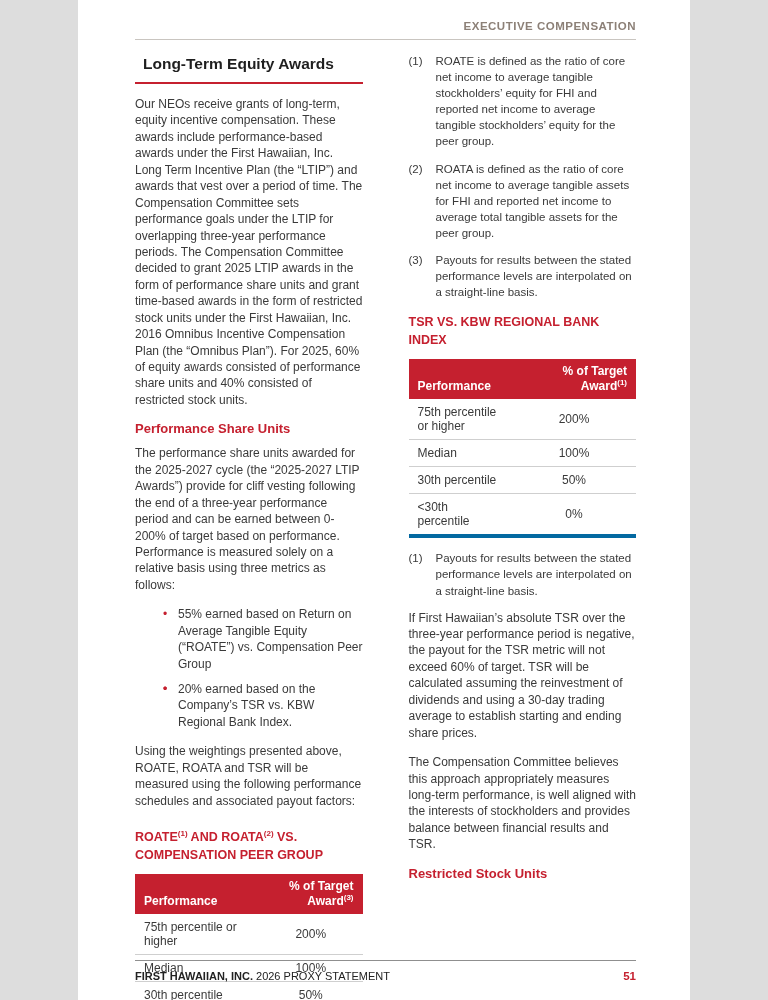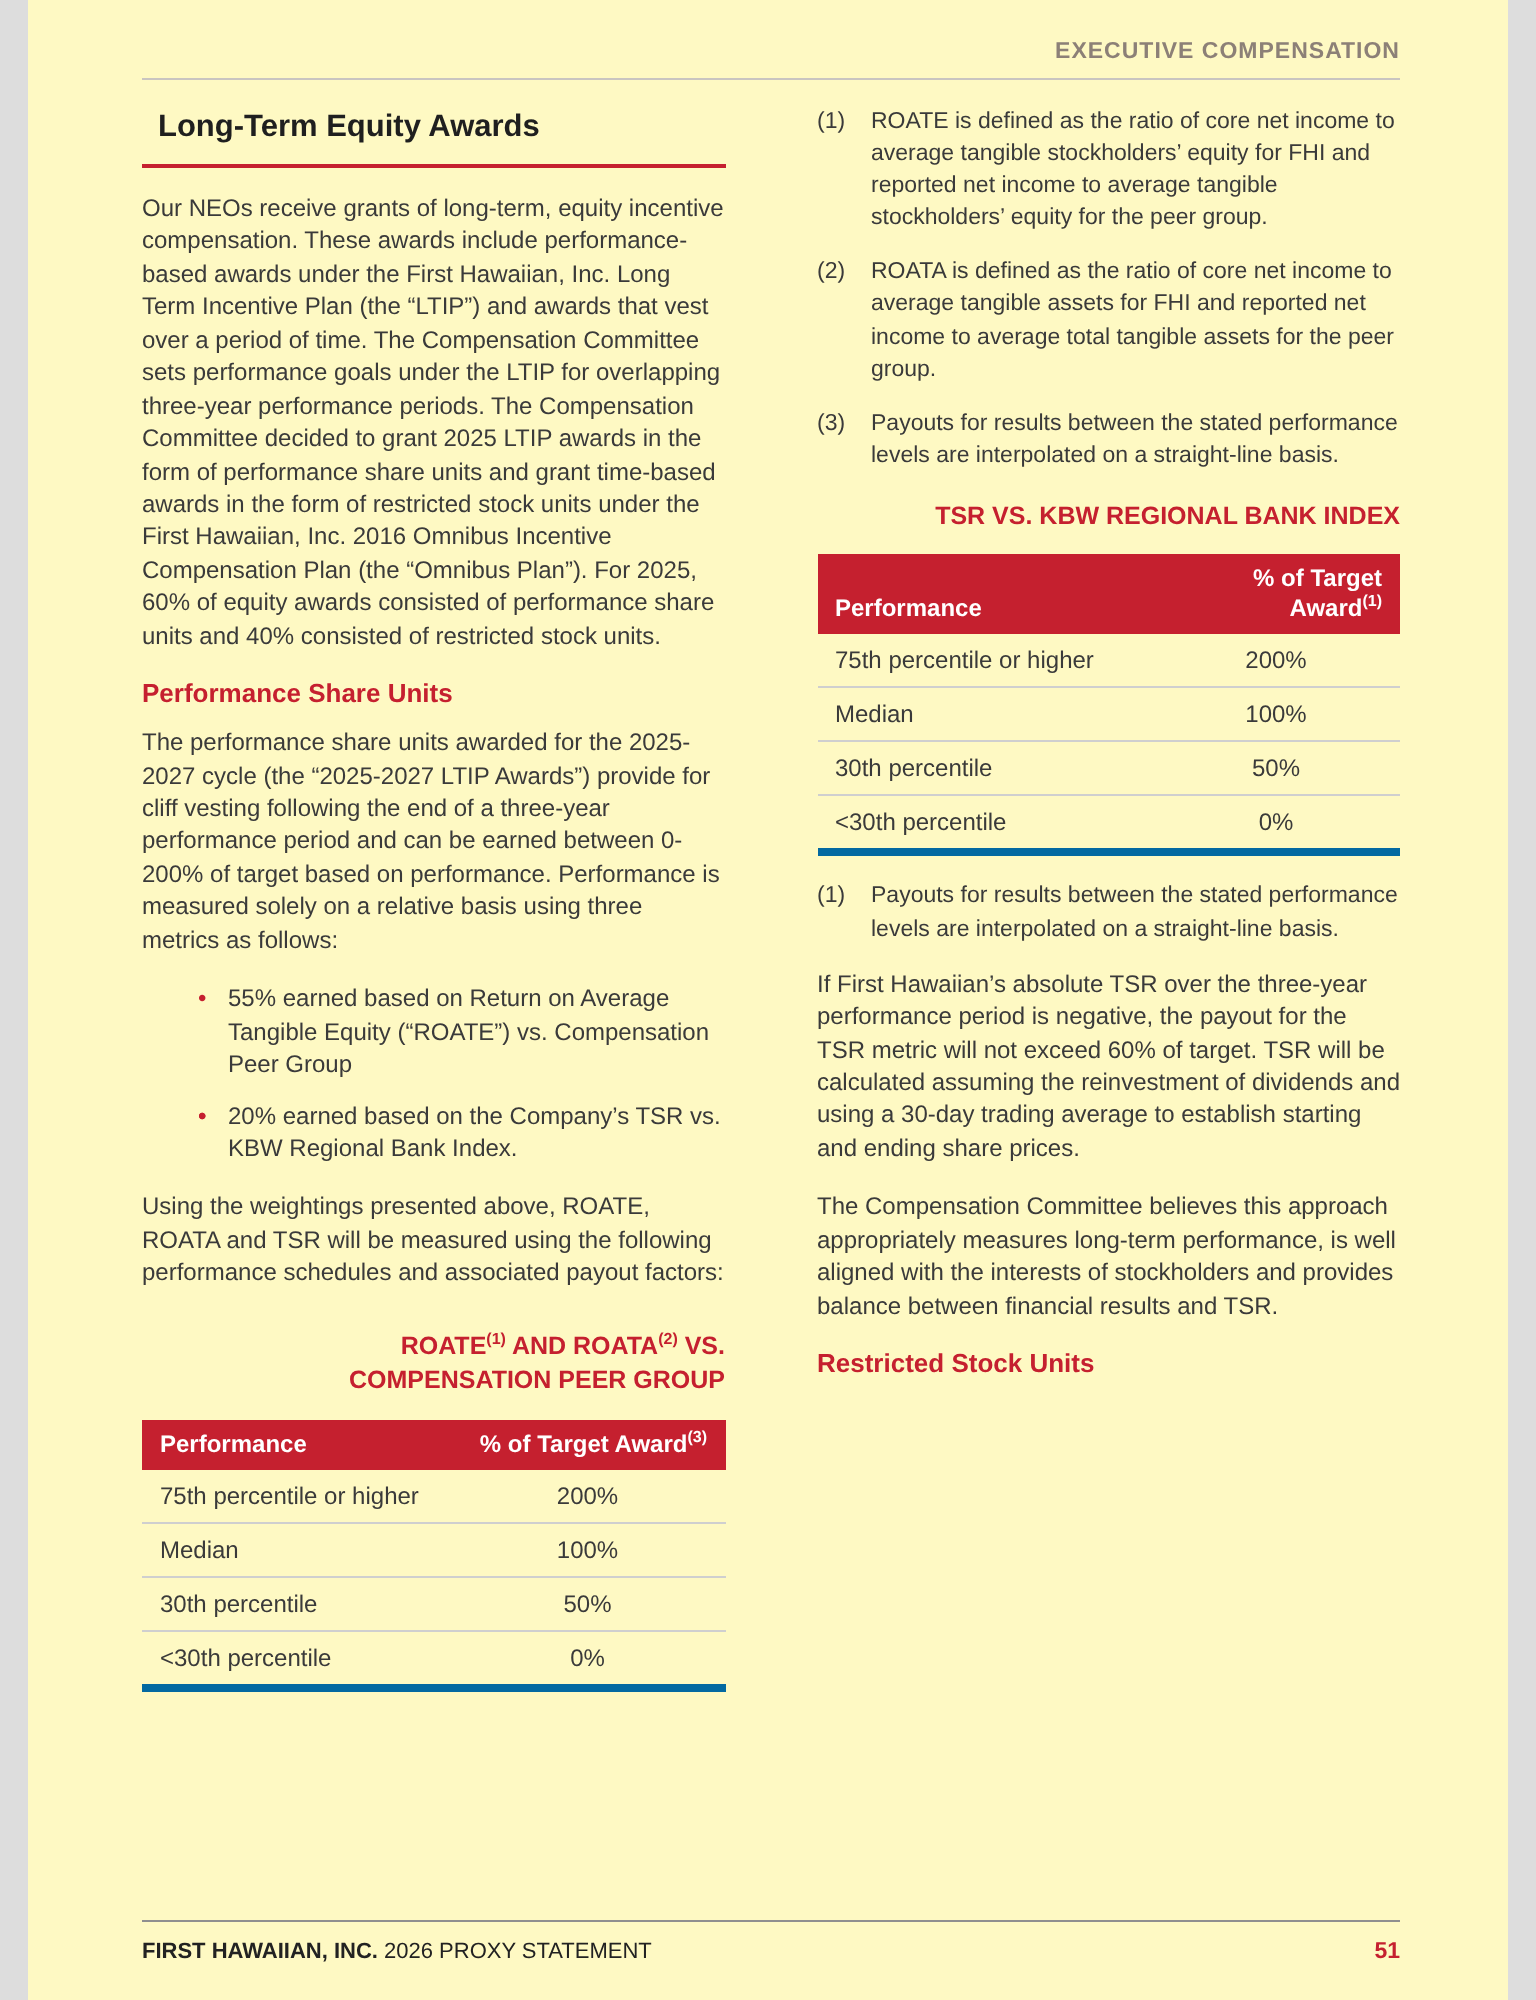--- a/index.html
+++ b/index.html
@@ -1,34 +1,34 @@
 <!DOCTYPE html>
 <html><head>
 <meta charset="utf-8">
 <style>
   html,body{margin:0;padding:0;}
   body{background:#ddd;font-family:"Liberation Sans",sans-serif;-webkit-font-smoothing:antialiased;}
-  .page{width:740px;height:1000px;margin:0 auto;background:#fef9c3;position:relative;box-sizing:border-box;padding:20px 54px 0 57px;overflow:hidden;}
+  .page{width:612px;height:1000px;margin:0 auto;background:#ffffff;position:relative;box-sizing:border-box;padding:20px 54px 0 57px;overflow:hidden;}
 
   .top-header{text-align:right;font-size:11.5px;font-weight:bold;letter-spacing:.5px;color:#8c8077;padding-bottom:7px;border-bottom:1px solid #c9c5c0;margin-bottom:13px;}
 
   .columns{display:flex;gap:46px;}
   .col{flex:1;min-width:0;}
 
   .main-title{font-size:15.5px;font-weight:bold;color:#1f1f1f;padding:2px 0 9px 8px;border-bottom:2px solid #c5202f;margin:0 0 12px 0;}
 
   p.body{font-size:12px;line-height:1.37;color:#3a3a3a;margin:0 0 13px 0;}
 
   .red-subhead{color:#c5202f;font-size:13px;font-weight:bold;margin:4px 0 9px 0;}
 
   ul.bullets{list-style:none;margin:2px 0 13px 0;padding:0 0 0 28px;}
   ul.bullets li{position:relative;padding-left:15px;font-size:12px;line-height:1.37;color:#3a3a3a;margin-bottom:9px;}
   ul.bullets li .dot{position:absolute;left:0;top:0;color:#c5202f;font-size:12px;}
 
-  .tbl-title{color:#c5202f;font-weight:bold;font-size:12.5px;text-align:right;line-height:1.4;margin:20px 0 10px 0;}
+  .tbl-title{color:#c5202f;font-weight:bold;font-size:12.5px;text-align:left;line-height:1.4;margin:20px 0 10px 0;}
   .tbl-title.tight{margin-top:14px;}
 
   table.perf{width:100%;border-collapse:collapse;font-size:12px;margin-bottom:12px;}
   table.perf th{background:#c5202f;color:#fff;text-align:left;font-weight:bold;padding:5px 9px;vertical-align:bottom;line-height:1.25;}
   table.perf th.col-val{text-align:right;}
   table.perf th.w-narrow{width:106px;}
   table.perf td{padding:6px 9px;border-bottom:1px solid #cfcfcf;color:#3a3a3a;}
   table.perf td.val{text-align:center;}
   table.perf tr.last td{border-bottom:4px solid #0369a1;}
 

